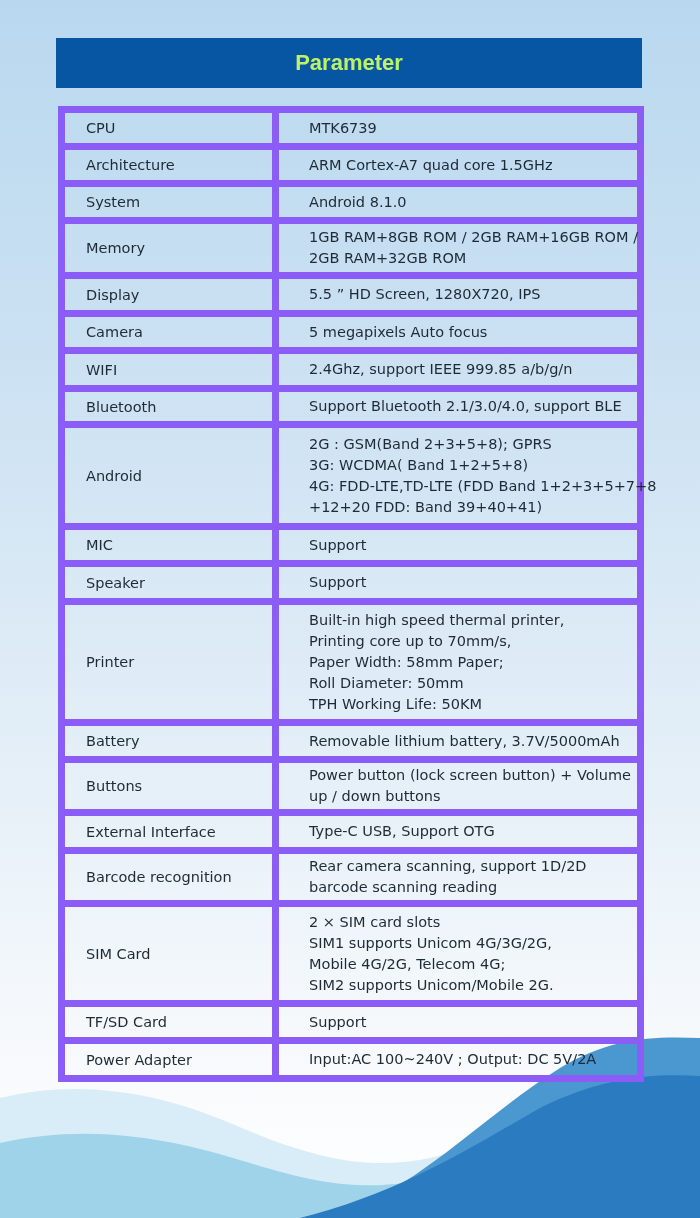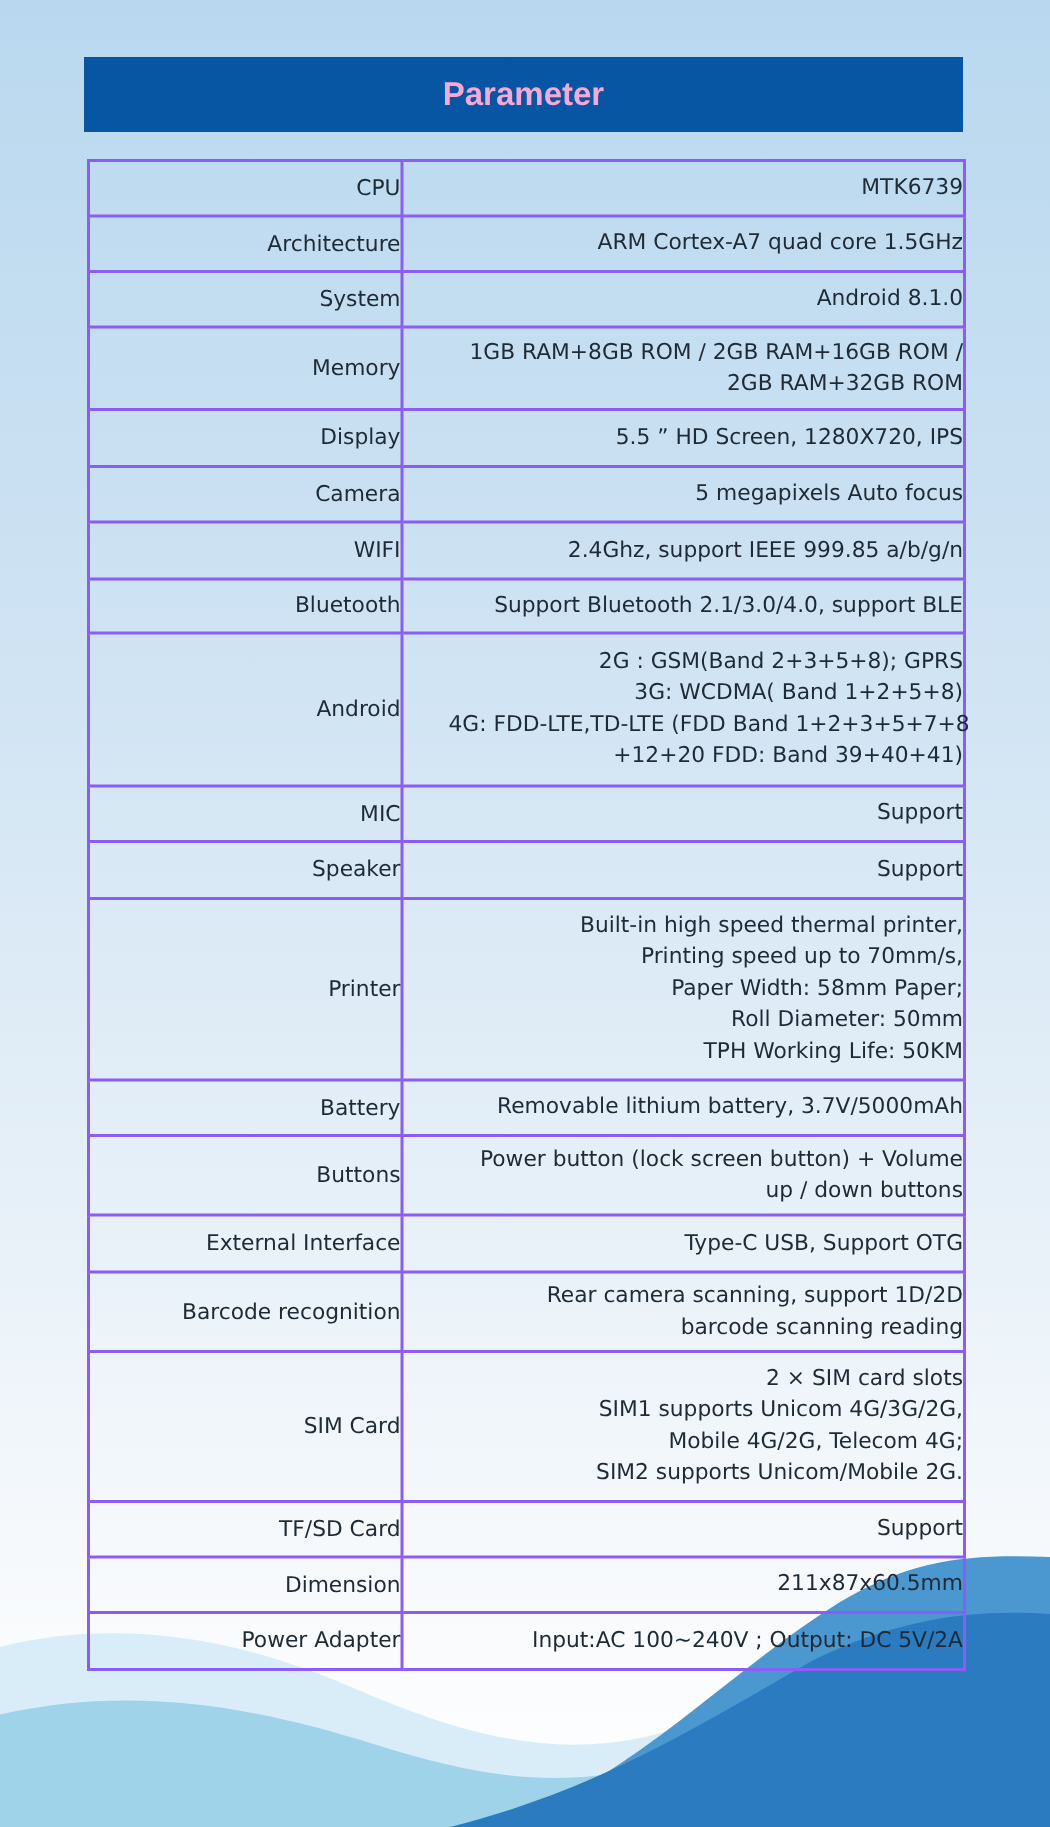--- a/index.html
+++ b/index.html
@@ -4,30 +4,30 @@
 <style>
   html, body { margin:0; padding:0; }
   body {
     width:700px; height:1218px; position:relative; overflow:hidden;
     background: linear-gradient(180deg, #b9d8ef 0%, #cfe3f3 35%, #e6f0f8 65%, #f6f9fc 85%, #ffffff 100%);
     font-family: "Liberation Sans", sans-serif;
   }
   .waves { position:absolute; left:0; bottom:0; width:700px; height:220px; z-index:0; }
   .header {
     position:absolute; left:56px; top:38px; width:586px; height:50px;
-    background:#0656a4; color:#f9a8d4; z-index:2;
+    background:#0656a4; color:#bef264; z-index:2;
     display:flex; align-items:center; justify-content:center;
     font-size:22px; font-weight:bold;
   }
   table.params {
     position:absolute; left:58px; top:106px; width:586px; z-index:2;
     border-collapse:collapse; table-layout:fixed;
     font-family: "DejaVu Sans", sans-serif; font-size:14.5px; color:#1e2a35;
   }
-  table.params td { border:2px solid #8b5cf6; padding:0; vertical-align:middle;text-align:right; }
+  table.params td { border:7px solid #8b5cf6; padding:0; vertical-align:middle; }
   td.k { width:186px; padding-left:21px !important; }
   td.v { padding-left:30px !important; line-height:21px; }
   .line { display:block; white-space:nowrap; }
 </style>
 </head>
 <body>
 
 <svg class="waves" viewBox="0 0 700 220" preserveAspectRatio="none">
   <path d="M0,100 C80,80 160,95 230,125 C300,155 360,175 430,160 C520,140 600,60 700,40 L700,220 L0,220 Z" fill="#d8edf7"></path>
   <path d="M0,145 C90,125 170,140 250,165 C330,190 380,195 450,175 C540,145 610,80 700,60 L700,220 L0,220 Z" fill="#9fd3ea"></path>
@@ -108,21 +108,21 @@
       <tr style="height: 38px;">
         <td class="k">Speaker</td>
         <td class="v">
           <span class="line">Support</span>
         </td>
       </tr>
       <tr style="height: 121px;">
         <td class="k">Printer</td>
         <td class="v">
           <span class="line">Built-in high speed thermal printer,</span>
-          <span class="line">Printing speed up to 70mm/s,</span>
+          <span class="line">Printing core up to 70mm/s,</span>
           <span class="line">Paper Width: 58mm Paper;</span>
           <span class="line">Roll Diameter: 50mm</span>
           <span class="line">TPH Working Life: 50KM</span>
         </td>
       </tr>
       <tr style="height: 37px;">
         <td class="k">Battery</td>
         <td class="v">
           <span class="line">Removable lithium battery, 3.7V/5000mAh</span>
         </td>
@@ -155,26 +155,20 @@
           <span class="line">Mobile 4G/2G, Telecom 4G;</span>
           <span class="line">SIM2 supports Unicom/Mobile 2G.</span>
         </td>
       </tr>
       <tr style="height: 37px;">
         <td class="k">TF/SD Card</td>
         <td class="v">
           <span class="line">Support</span>
         </td>
       </tr>
-      <tr style="height: 37px;">
-        <td class="k">Dimension</td>
-        <td class="v">
-          <span class="line">211x87x60.5mm</span>
-        </td>
-      </tr>
       <tr style="height: 38px;">
         <td class="k">Power Adapter</td>
         <td class="v">
           <span class="line">Input:AC 100~240V ; Output: DC 5V/2A</span>
         </td>
       </tr>
     </tbody>
 </table>
 
 </body></html>

